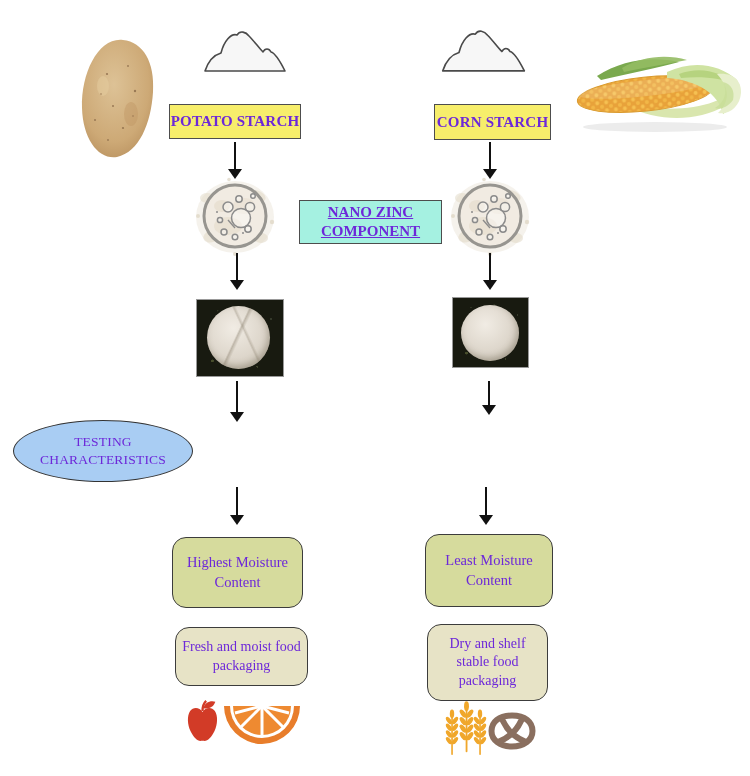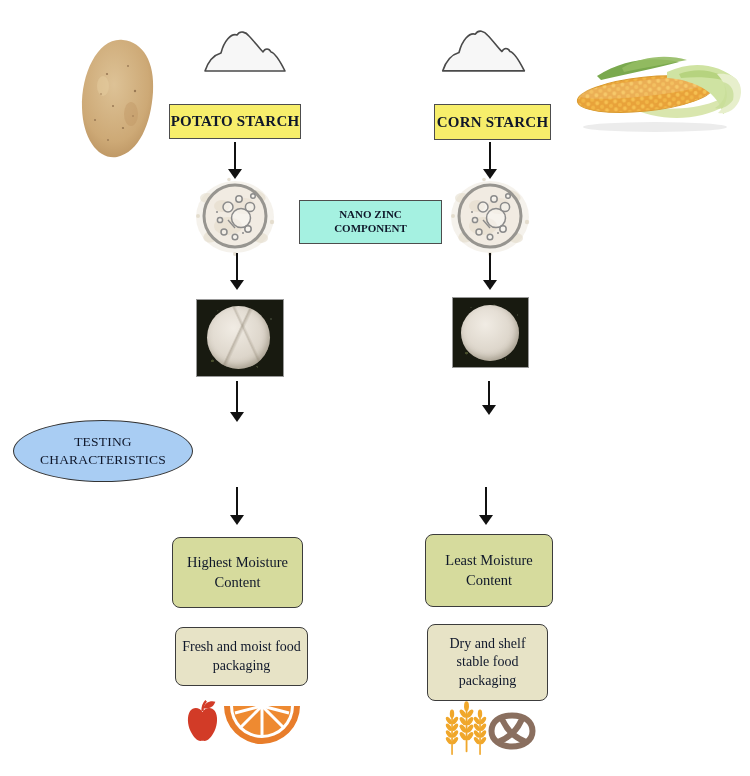--- a/index.html
+++ b/index.html
@@ -1,29 +1,29 @@
 <!DOCTYPE html>
 <html style="--starch_box_yellow: #f7ee6b; --process_box_turquoise: #a5f1e1; --characteristics_ellipse_blue: #a9cdf3; --result_box_green: #d6db9d; --application_box_tan: #e7e3c6; --arrow_black: #111111; --apple_red: #d23b27; --orange_slice: #e87d2b; --wheat_gold: #f0a72b; --pretzel_brown: #8a6f5f;"><head>
 <meta charset="utf-8">
 <style>
   html,body{margin:0;padding:0;background:#ffffff;}
   body{width:750px;height:776px;overflow:hidden;font-family:"Liberation Serif",serif;}
   .canvas{position:relative;width:750px;height:776px;background:#fff;}
   .abs{position:absolute;box-sizing:border-box;}
 
   
-  .node{display:flex;align-items:center;justify-content:center;text-align:center;color:#0f172a;}
+  .node{display:flex;align-items:center;justify-content:center;text-align:center;color:#6d28d9;}
   .rect{border:1.6px solid #4d4d4d;}
   .yellow{background:var(--starch_box_yellow,#f7ee6b);font-weight:bold;font-size:15px;letter-spacing:.2px;}
   .cyan{background:var(--process_box_turquoise,#a5f1e1);font-weight:bold;}
-  .nano{font-size:11px;line-height:1.25;padding:4px 14px;}
+  .nano{font-size:15px;line-height:1.25;padding:4px 14px;text-decoration:underline;}
   .testing{font-size:16px;letter-spacing:.2px;}
   .oval{border:1.6px solid #333;border-radius:50%;background:var(--characteristics_ellipse_blue,#a9cdf3);
         font-size:13.5px;line-height:1.35;letter-spacing:.2px;padding:0 14px;}
-  .pill{border:1.5px solid #3c3c3c;border-radius:8px;font-size:14.5px;line-height:1.32;padding:2px 4px;}
+  .pill{border:1.5px solid #3c3c3c;border-radius:14px;font-size:14.5px;line-height:1.32;padding:2px 4px;}
   .green{background:var(--result_box_green,#d6db9d);}
   .tan{background:var(--application_box_tan,#e7e3c6);font-size:14px;}
 
   
   .arrow{position:absolute;width:14px;}
   .arrow .shaft{position:absolute;left:5.8px;top:0;bottom:8px;width:2.4px;background:var(--arrow_black,#111);}
   .arrow .head{position:absolute;left:0;bottom:0;width:0;height:0;
     border-left:7px solid transparent;border-right:7px solid transparent;
     border-top:10px solid var(--arrow_black,#111);}
   .arrow i{display:block;}

